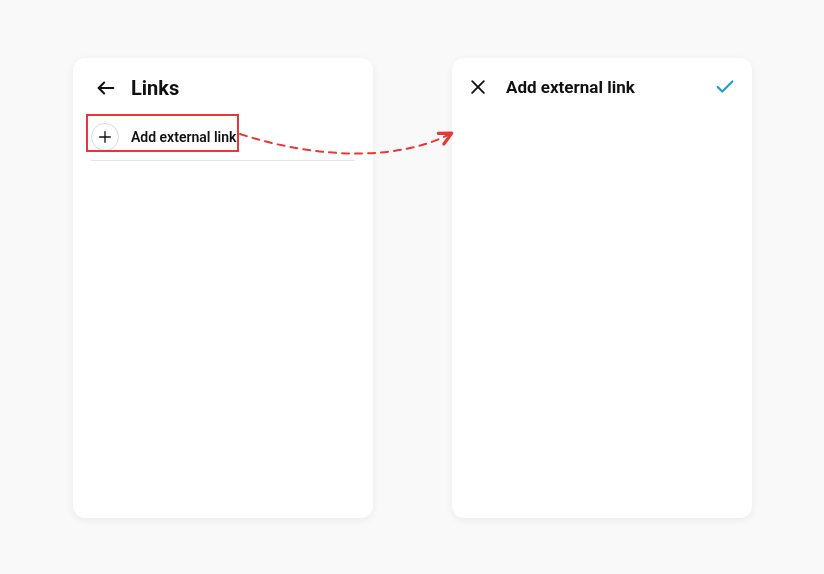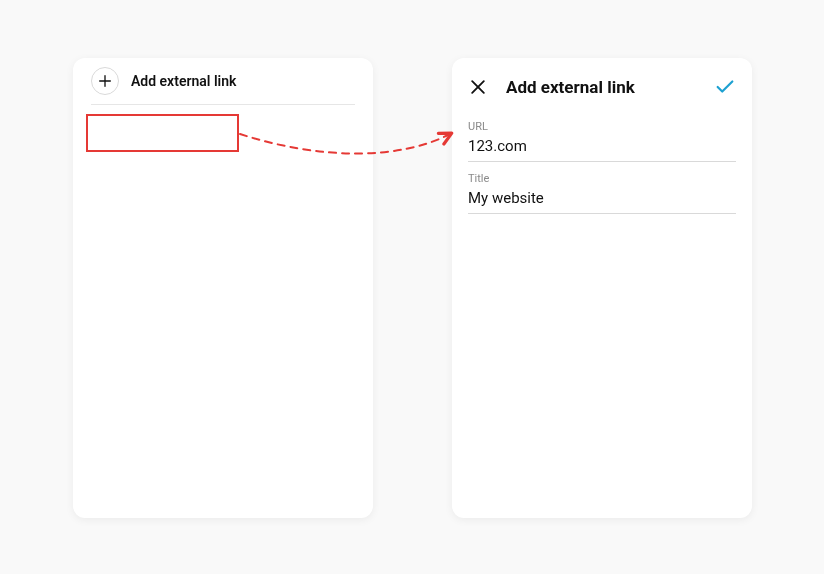--- a/index.html
+++ b/index.html
@@ -113,20 +113,29 @@
     top: 0;
     width: 824px;
     height: 574px;
     pointer-events: none;
   }
 </style>
 </head>
 <body>
 
 <div class="panel panel-left">
+  <div class="left-header">
+    <span>
+      <svg width="22" height="22" viewBox="0 0 24 24" fill="none" stroke="#111" stroke-width="2.2" stroke-linecap="round" stroke-linejoin="round">
+        <line x1="20" y1="12" x2="4" y2="12"></line>
+        <polyline points="10 18 4 12 10 6"></polyline>
+      </svg>
+    </span>
+    <span class="left-title">Links</span>
+  </div>
 
   <div class="row">
     <span class="icon-circle">
       <svg width="16" height="16" viewBox="0 0 24 24" fill="none" stroke="#111" stroke-width="2" stroke-linecap="round">
         <line x1="12" y1="4" x2="12" y2="20"></line>
         <line x1="4" y1="12" x2="20" y2="12"></line>
       </svg>
     </span>
     <span class="row-label">Add external link</span>
   </div>
@@ -146,30 +155,20 @@
       </svg>
     </span>
     <span class="right-title">Add external link</span>
     <span>
       <svg width="22" height="22" viewBox="0 0 24 24" fill="none" stroke="#1ea1d1" stroke-width="2.4" stroke-linecap="round" stroke-linejoin="round">
         <polyline points="4 12 9 17 20 6"></polyline>
       </svg>
     </span>
   </div>
 
-  <div class="form">
-    <div class="field">
-      <div class="field-label">URL</div>
-      <input class="field-input" type="text" value="123.com" style="">
-    </div>
-    <div class="field">
-      <div class="field-label">Title</div>
-      <input class="field-input" type="text" value="My website" style="">
-    </div>
-  </div>
 </div>
 
 <svg class="connector">
   <defs>
     <marker id="arrowhead" markerWidth="8" markerHeight="8" refX="6" refY="4" orient="auto">
       <path d="M1 1 L7 4 L1 7" fill="none" stroke="#e53935" stroke-width="1.6" stroke-linecap="round" stroke-linejoin="round"></path>
     </marker>
   </defs>
   <path d="M 240 134 C 320 160, 400 160, 450 134" fill="none" stroke="#e53935" stroke-width="2" stroke-dasharray="7 6" stroke-linecap="round" marker-end="url(#arrowhead)"></path>
 </svg>

